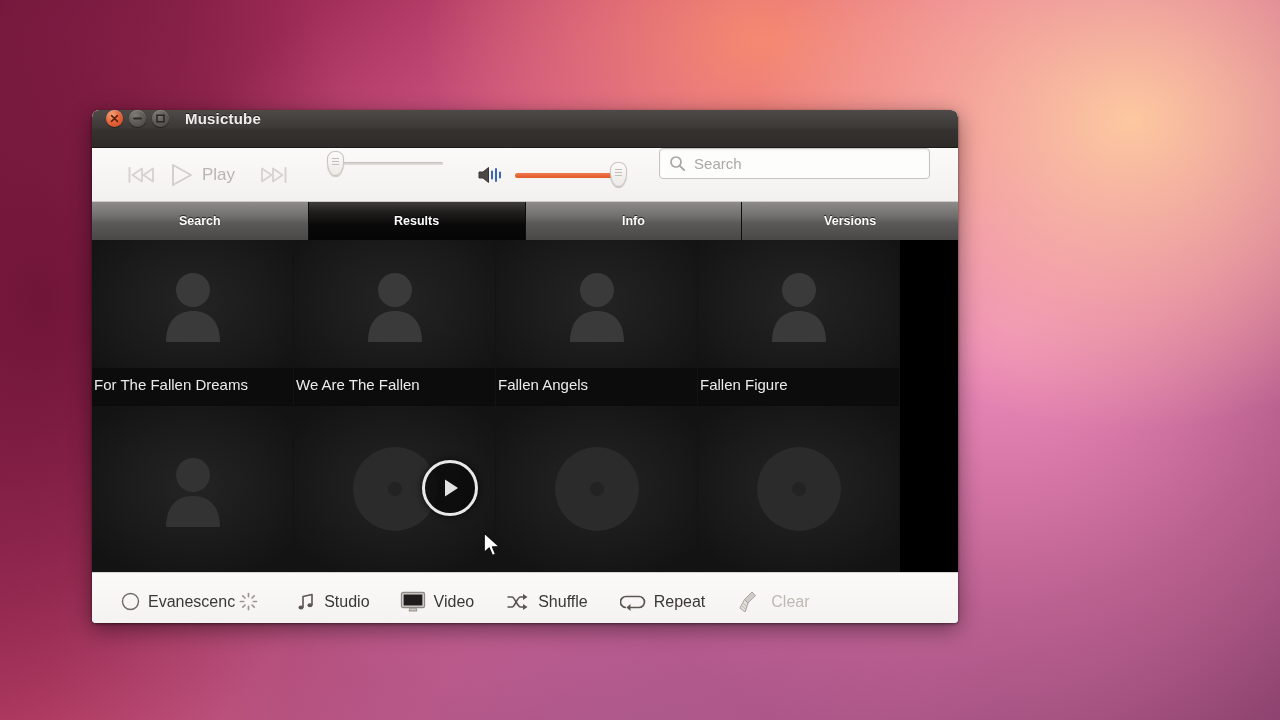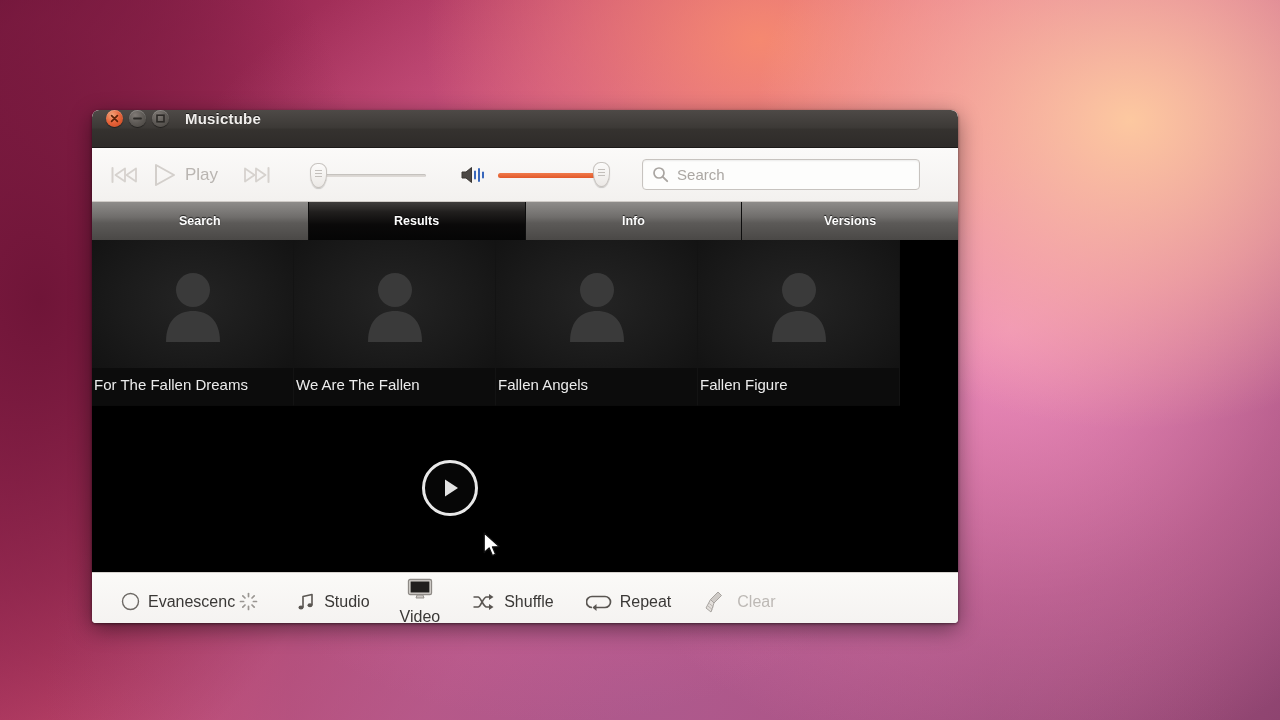--- a/index.html
+++ b/index.html
@@ -46,24 +46,24 @@
   .winbtn.min    { background: radial-gradient(circle at 36% 30%, #807b76 0%, #5e5a56 50%, #47443f 100%); }
   .winbtn.max    { background: radial-gradient(circle at 36% 30%, #807b76 0%, #5e5a56 50%, #47443f 100%); }
   .winbtn svg { position: absolute; left: 0; top: 0; }
   #window-title {
     color: #f0eeec; font-size: 15px; font-weight: bold;
     margin-left: 16px; letter-spacing: 0.2px;
     text-shadow: 0 -1px 0 rgba(0,0,0,0.6);
   }
   
   #toolbar {
-    height: 54px; display: flex; align-items: center;
+    height: 54px; display: flex; 
     background: linear-gradient(to bottom, #fbfaf9 0%, #f3f1ef 100%);
     border-bottom: 1px solid #cfcbc7;
-    padding: 0 11px;
+    padding: 0 28px;
   }
   .transport { display: flex; align-items: center; gap: 2px; }
   .tbtn { cursor: pointer; display: flex; align-items: center; padding: 2px 4px; }
   #play-button { display: flex; align-items: center; gap: 6px; cursor: pointer; padding: 2px 2px; }
   #play-label { color: #b9b5b1; font-size: 17px; }
   
   #progress-slider { position: relative; width: 120px; height: 30px; margin-left: 28px; cursor: pointer; }
   #progress-track {
     position: absolute; left: 14px; right: 0; top: 14px; height: 3px;
     background: #ddd9d5; border-radius: 2px;
@@ -110,21 +110,21 @@
     border-right: 1px solid #0d0d0d;
     background: linear-gradient(to bottom, #8e8c8a 0%, #6f6d6b 40%, #5c5a58 55%, #4a4846 100%);
     text-shadow: 0 -1px 1px rgba(0,0,0,0.75);
   }
   .tab:last-child { border-right: none; }
   .tab.active {
     background: linear-gradient(to bottom, #3f3d3c 0%, #211f1e 26%, #0a0909 60%, #050505 100%);
   }
   
   #content {
-    position: relative; height: 332px; background: #000; display: flex; overflow: hidden; flex-direction: column;
+    position: relative; height: 332px; background: #000; display: flex; overflow: hidden;
   }
   #grid { width: 808px; flex: 0 0 808px; display: flex; flex-wrap: wrap; }
   .cell {
     width: 202px; height: 166px; position: relative;
     border-right: 1px solid #131313; border-bottom: 1px solid #0b0b0b;
     background: #0c0c0c; cursor: pointer;
   }
   .thumb {
     position: absolute; left: 0; top: 0; right: 0; height: 128px;
     background: radial-gradient(ellipse 130px 100px at 50% 48%, #242424 0%, #1b1b1b 55%, #131313 100%);
@@ -363,21 +363,21 @@
 
       <div class="bbitem" style="margin-left:18px;text-align:center;">
         <svg width="20" height="20" viewBox="0 0 20 20" aria-hidden="true">
           <path d="M7 15.5 V4.5 L16 2.5 V13" fill="none" stroke="#5a5652" stroke-width="1.6" stroke-linejoin="round"></path>
           <ellipse cx="5" cy="15.6" rx="2.5" ry="2" fill="#5a5652"></ellipse>
           <ellipse cx="14" cy="13.2" rx="2.5" ry="2" fill="#5a5652"></ellipse>
         </svg>
         <span>Studio</span>
       </div>
 
-      <div class="bbitem" style="margin-left:10px;flex-direction:column;">
+      <div class="bbitem" style="margin-left:10px;">
         <svg width="26" height="22" viewBox="0 0 26 22" aria-hidden="true">
           <rect x="1.5" y="1.5" width="23" height="15" rx="1.6" fill="#d9d5d1" stroke="#8e8a86" stroke-width="1.3"></rect>
           <rect x="3.6" y="3.5" width="18.8" height="11" fill="#201e1d"></rect>
           <path d="M10 17 H16 L17 20 H9 Z" fill="#cac6c2" stroke="#8e8a86" stroke-width="0.9"></path>
         </svg>
         <span>Video</span>
       </div>
 
       <div class="bbitem" style="margin-left:12px;justify-content:flex-end;">
         <svg width="24" height="20" viewBox="0 0 24 20" aria-hidden="true">

